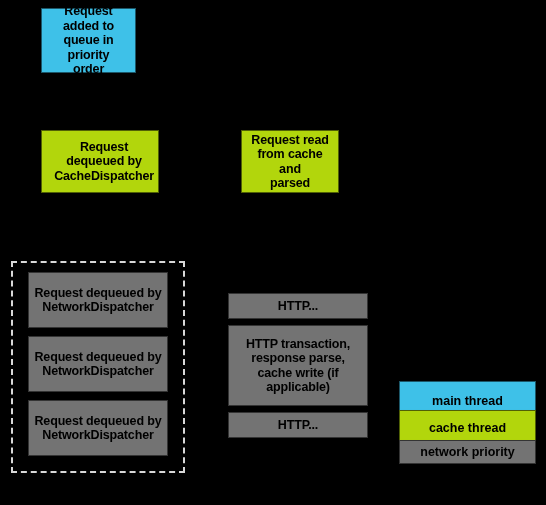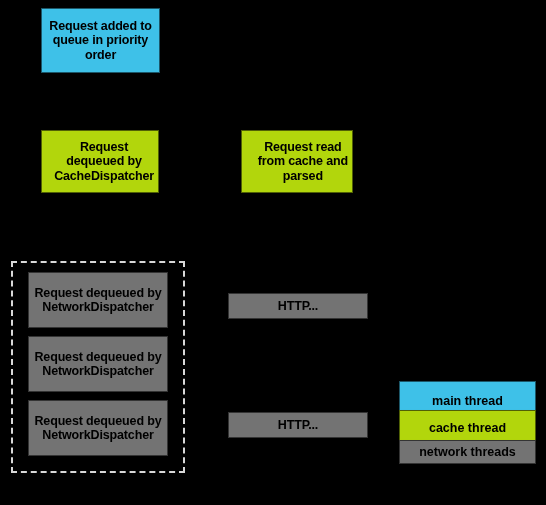--- a/index.html
+++ b/index.html
@@ -59,34 +59,34 @@
     box-sizing: border-box;
     border: 2px dashed #d8d8d8;
     background: transparent;
   }
 </style>
 </head>
 <body>
 
 <div id="canvas">
 
-  <div class="node blue" style="left:41px; top:8px; width:119px; height:65px;">
+  <div class="node blue" style="left:41px; top:8px; width:95px; height:65px;">
     <span class="txt">Request added to
 queue in priority
 order</span>
   </div>
 
 
   <div class="node green" style="left:41px; top:130px; width:118px; height:63px;">
     <span class="txt">Request
 dequeued by
 CacheDispatcher</span>
   </div>
 
-  <div class="node green" style="left:241px; top:130px; width:112px; height:63px;">
+  <div class="node green" style="left:241px; top:130px; width:98px; height:63px;">
     <span class="txt">Request read
 from cache and
 parsed</span>
   </div>
 
   <div class="dashed-group" style="left:11px; top:261px; width:174px; height:212px;"></div>
 
   <div class="node orange" style="left:28px; top:272px; width:140px; height:56px;">
     <span class="txt">Request dequeued by
 NetworkDispatcher</span>
@@ -99,30 +99,36 @@
 
   <div class="node orange" style="left:28px; top:400px; width:140px; height:56px;">
     <span class="txt">Request dequeued by
 NetworkDispatcher</span>
   </div>
 
   <div class="node orange" style="left:228px; top:293px; width:140px; height:26px;">
     <span class="txt">HTTP...</span>
   </div>
 
+  <div class="node orange" style="left:228px; top:325px; width:140px; height:81px;">
+    <span class="txt">HTTP transaction,
+response parse,
+cache write (if
+applicable)</span>
+  </div>
 
   <div class="node orange" style="left:228px; top:412px; width:140px; height:26px;">
     <span class="txt">HTTP...</span>
   </div>
 
   <div>
     <div class="legend-node blue" style="left:399px; top:381px; width:137px; height:39px;">
       <span>main thread</span>
     </div>
     <div class="legend-node green" style="left:399px; top:410px; width:137px; height:35px;">
       <span>cache thread</span>
     </div>
     <div class="legend-node orange" style="left:399px; top:440px; width:137px; height:24px;">
-      <span>network threads</span>
+      <span>network priority</span>
     </div>
   </div>
 
 </div>
 
 </body></html>

